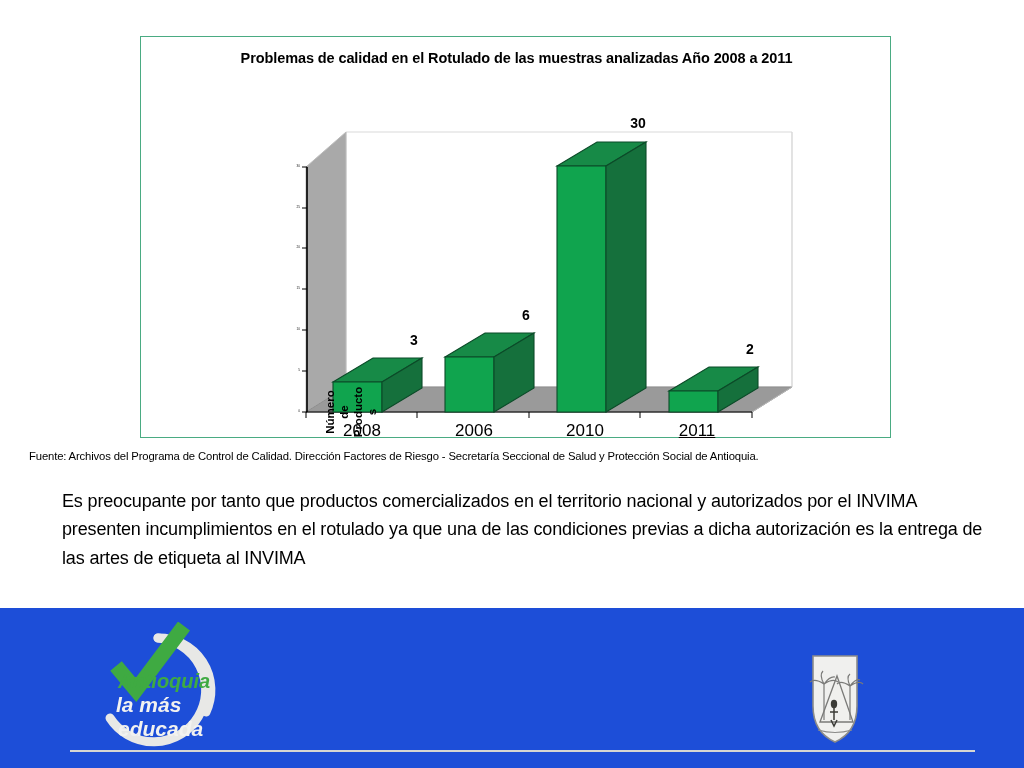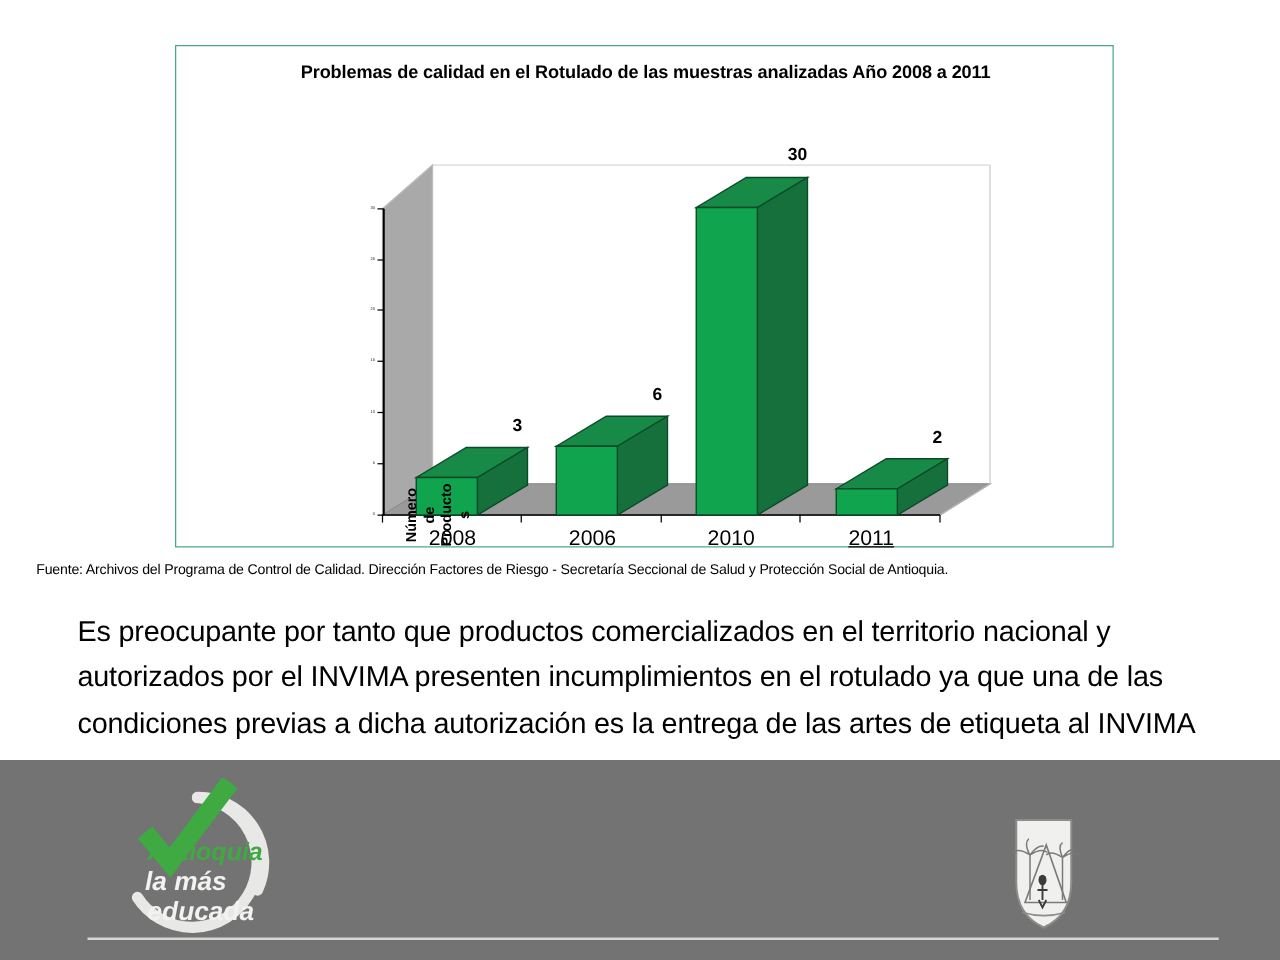--- a/index.html
+++ b/index.html
@@ -76,30 +76,30 @@
     left: 29px; top: 450px; width: 960px;
     font-size: 11.3px; color: #000;
     letter-spacing: -0.15px;
     white-space: nowrap;
   }
 
   
   #body-paragraph {
     position: absolute;
     left: 62px; top: 487px; width: 925px;
-    font-size: 23px; color: #000;
+    font-size: 18px; color: #000;
     line-height: 1.58;
     letter-spacing: -0.15px;
   }
 
   
   #footer {
     position: absolute;
     left: 0; top: 608px; width: 1024px; height: 160px;
-    background: #737373;
+    background: #1d4ed8;
   }
   #footer-rule {
     position: absolute; left: 70px; top: 142px;
     width: 905px; height: 2px; background: #d6d6d2;
   }
   #logo-antioquia { position: absolute; left: 58px; top: 14px; width: 200px; height: 128px; }
   #logo-gobernacion { position: absolute; left: 700px; top: 42px; width: 270px; height: 100px; }
   #gob-text {
     position: absolute; left: 700px; top: 118px; width: 270px;
     text-align: center; color: #e8e8e6;

